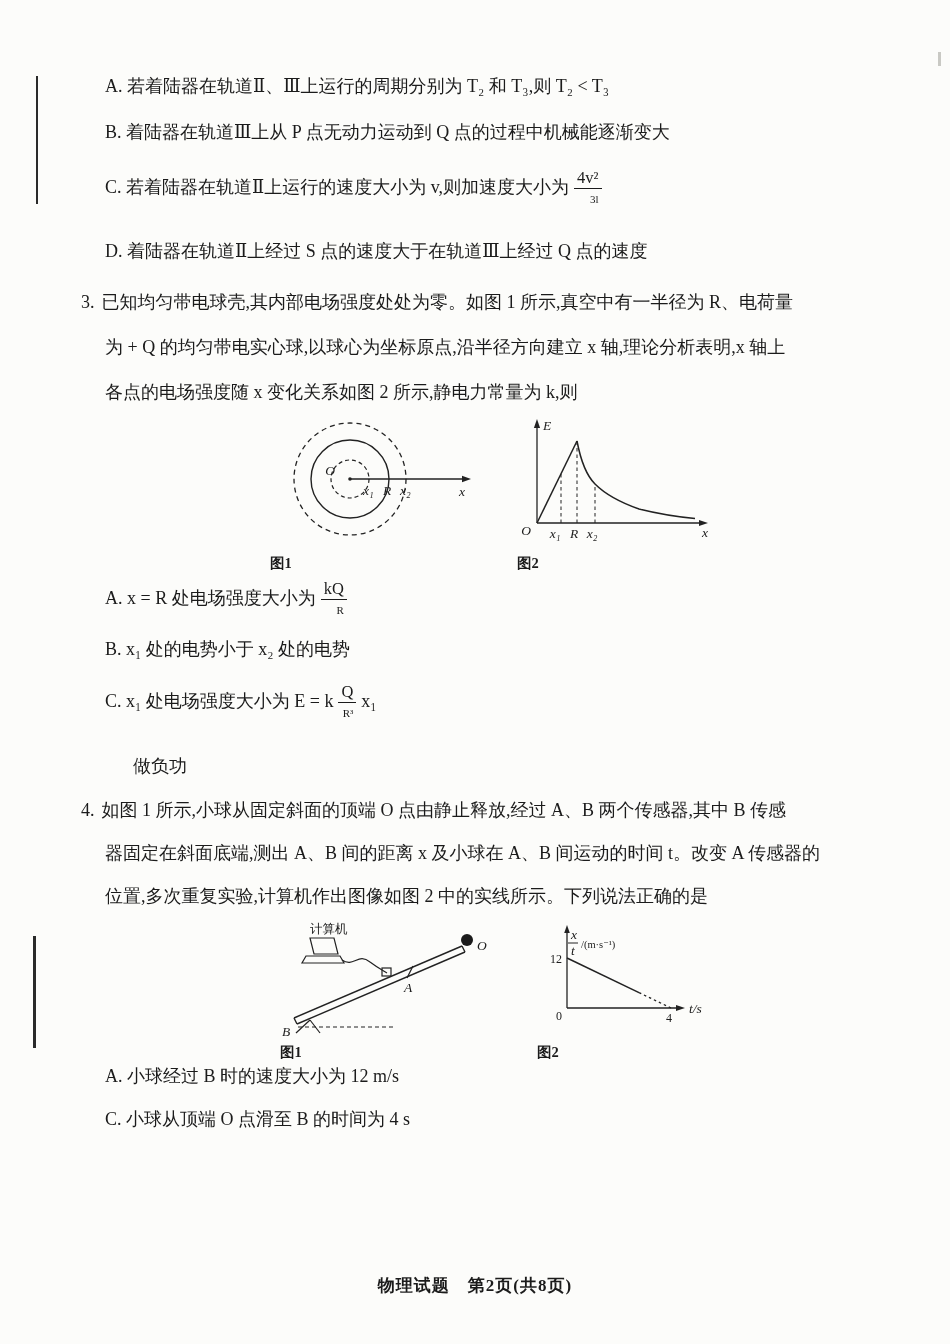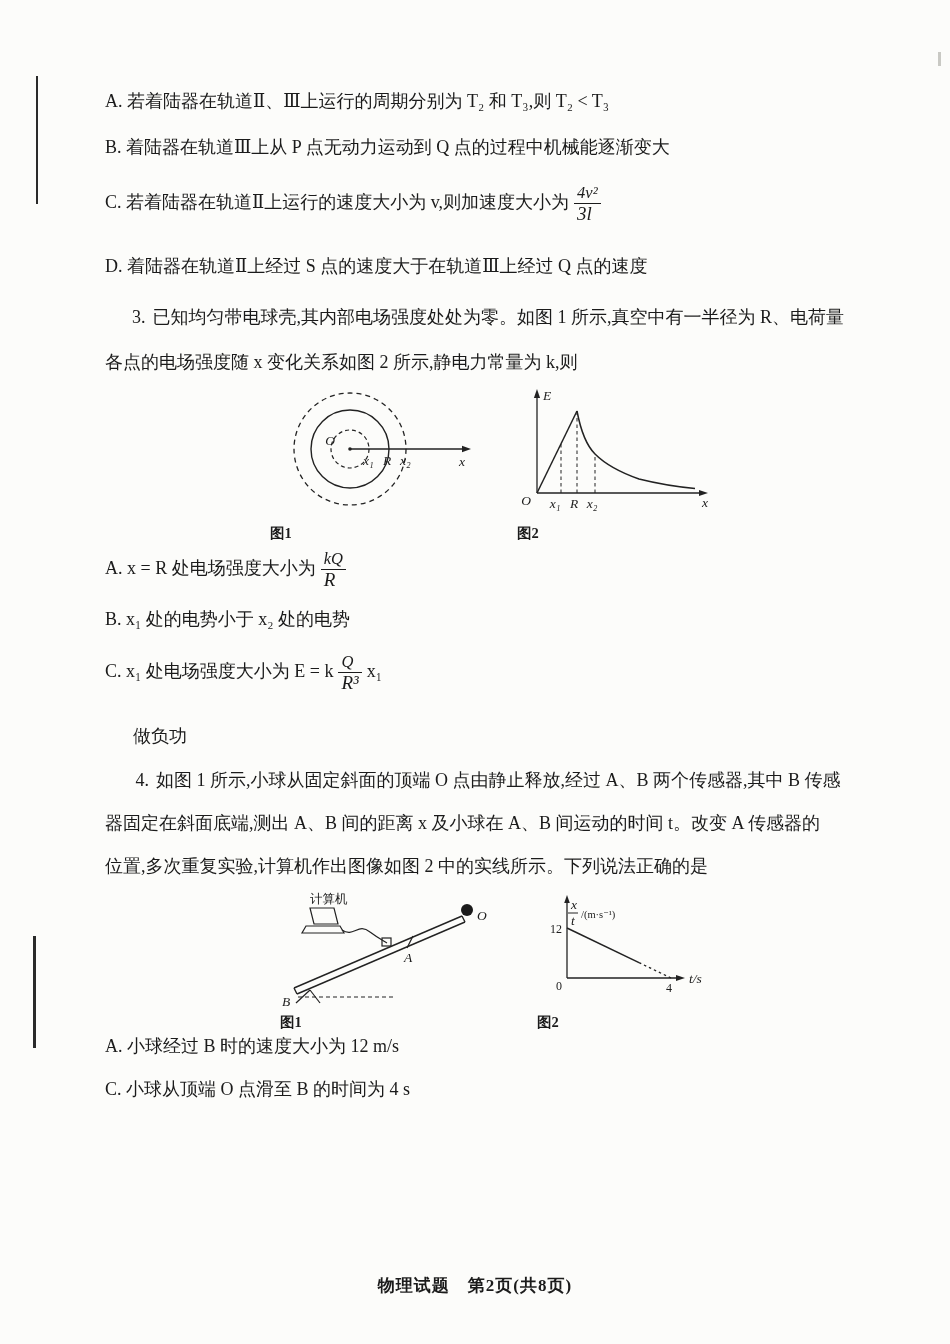--- a/index.html
+++ b/index.html
@@ -1,32 +1,32 @@
 <!DOCTYPE html>
 <html><head>
 <meta charset="utf-8">
 <style>
   html,body { margin:0; padding:0; }
   .page {
     position:relative; width:950px; height:1344px;
     background:#fcfcfa; color:#1b1b1b; overflow:hidden;
     font-family:"Liberation Serif","DejaVu Serif",serif;
   }
-  .content { padding:76px 55px 0 105px; font-size:18px;margin-top:15px; }
+  .content { padding:76px 55px 0 105px; font-size:18px; }
   .opt { line-height:20px; }
   .mb26{margin-bottom:26px} .mb32{margin-bottom:32px} .mb19{margin-bottom:19px}
   .mb23{margin-bottom:23px} .mb21{margin-bottom:21px}
   .stem-line { line-height:45px; }
   .stem-line.lh43 { line-height:43px; }
-  .stem-line.first { text-indent:-24px;text-align:center; }
+  .stem-line.first { text-indent:-24px; }
   .qnum { margin-right:7px; }
   .indent28 { margin-left:28px; }
-  .frac { display:inline-block; text-align:left; vertical-align:middle; margin:0 5px; font-style:italic; }
+  .frac { display:inline-block; text-align:right; vertical-align:middle; margin:0 5px; }
   .frac .fnum { display:block; font-size:16.5px; line-height:20px; padding:0 3px; }
-  .frac .fden { display:block; font-size:19px; line-height:20px; padding:0 3px; border-top:1.4px solid #1b1b1b; }
+  .frac .fden { display:block; font-size:11px; line-height:20px; padding:0 3px; border-top:1.4px solid #1b1b1b; }
   .figures { display:flex; gap:42px; }
   .figures.q3 { margin:0 0 6px 165px; }
   .figures.q4 { margin:2px 0 4px 175px; }
   figure { margin:0; }
   figcaption { font-weight:700; font-size:14.5px; line-height:20px; }
   svg { display:block; }
   svg text { font-family:"Liberation Serif","DejaVu Serif",serif; font-size:13.5px; font-style:italic; fill:#1b1b1b; }
   svg text.cjk { font-style:normal; font-size:12.5px; }
   svg text.num { font-style:normal; font-size:12px; }
   svg text.unit { font-style:normal; font-size:10.5px; }
@@ -51,20 +51,21 @@
 
     <section>
       <div class="opt mb26">A. 若着陆器在轨道Ⅱ、Ⅲ上运行的周期分别为 T₂ 和 T₃,则 T₂ &lt; T₃</div>
       <div class="opt mb26">B. 着陆器在轨道Ⅲ上从 P 点无动力运动到 Q 点的过程中机械能逐渐变大</div>
       <div class="opt mb32">C. 若着陆器在轨道Ⅱ上运行的速度大小为 v,则加速度大小为<span class="frac"><span class="fnum">4v²</span><span class="fden">3l</span></span></div>
       <div class="opt mb19">D. 着陆器在轨道Ⅱ上经过 S 点的速度大于在轨道Ⅲ上经过 Q 点的速度</div>
     </section>
 
     <section>
       <div class="stem-line first"><span class="qnum">3.</span><span>已知均匀带电球壳,其内部电场强度处处为零。如图 1 所示,真空中有一半径为 R、电荷量</span></div>
+      <div class="stem-line">为 + Q 的均匀带电实心球,以球心为坐标原点,沿半径方向建立 x 轴,理论分析表明,x 轴上</div>
       <div class="stem-line">各点的电场强度随 x 变化关系如图 2 所示,静电力常量为 k,则</div>
 
       <div class="figures q3">
         <figure>
           <svg width="205" height="138" viewBox="0 0 205 138">
             <circle cx="80" cy="64" r="56" fill="none" stroke="#222" stroke-width="1.3" stroke-dasharray="5 4"></circle>
             <circle cx="80" cy="64" r="39" fill="none" stroke="#222" stroke-width="1.4"></circle>
             <circle cx="80" cy="64" r="19" fill="none" stroke="#222" stroke-width="1.2" stroke-dasharray="4 3"></circle>
             <circle cx="80" cy="64" r="1.8" fill="#222"></circle>
             <line x1="80" y1="64" x2="194" y2="64" stroke="#222" stroke-width="1.3"></line>

